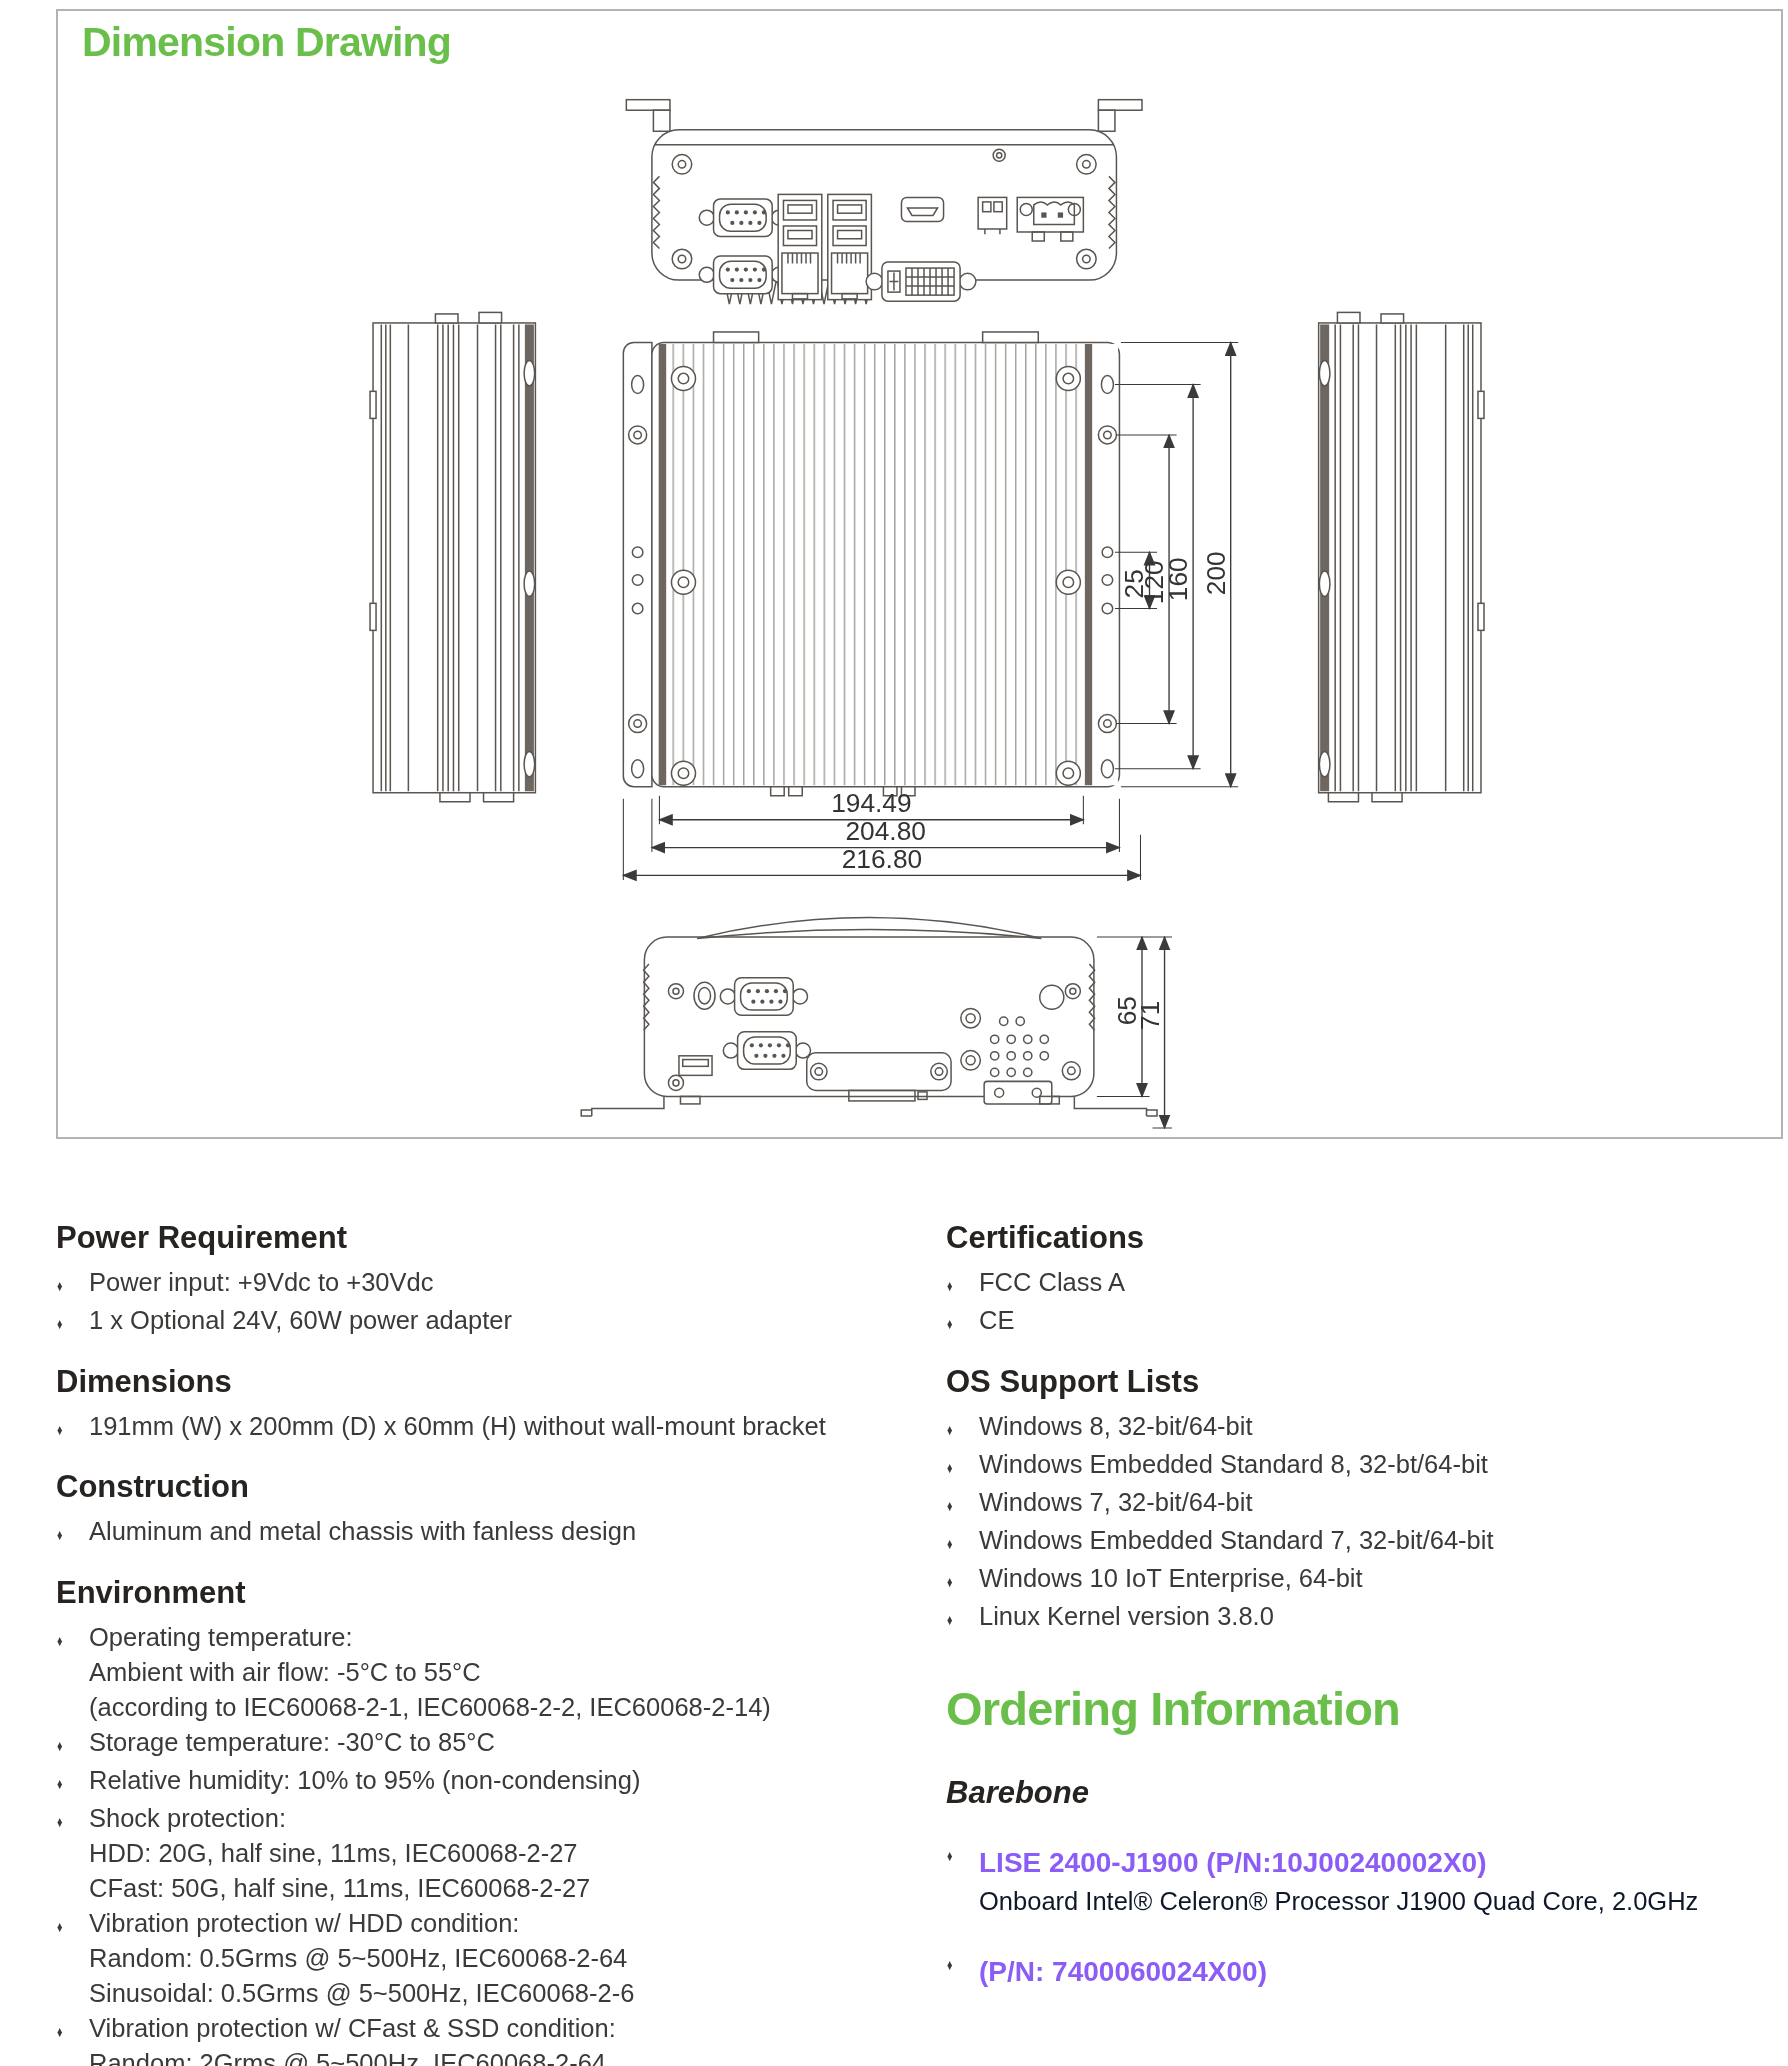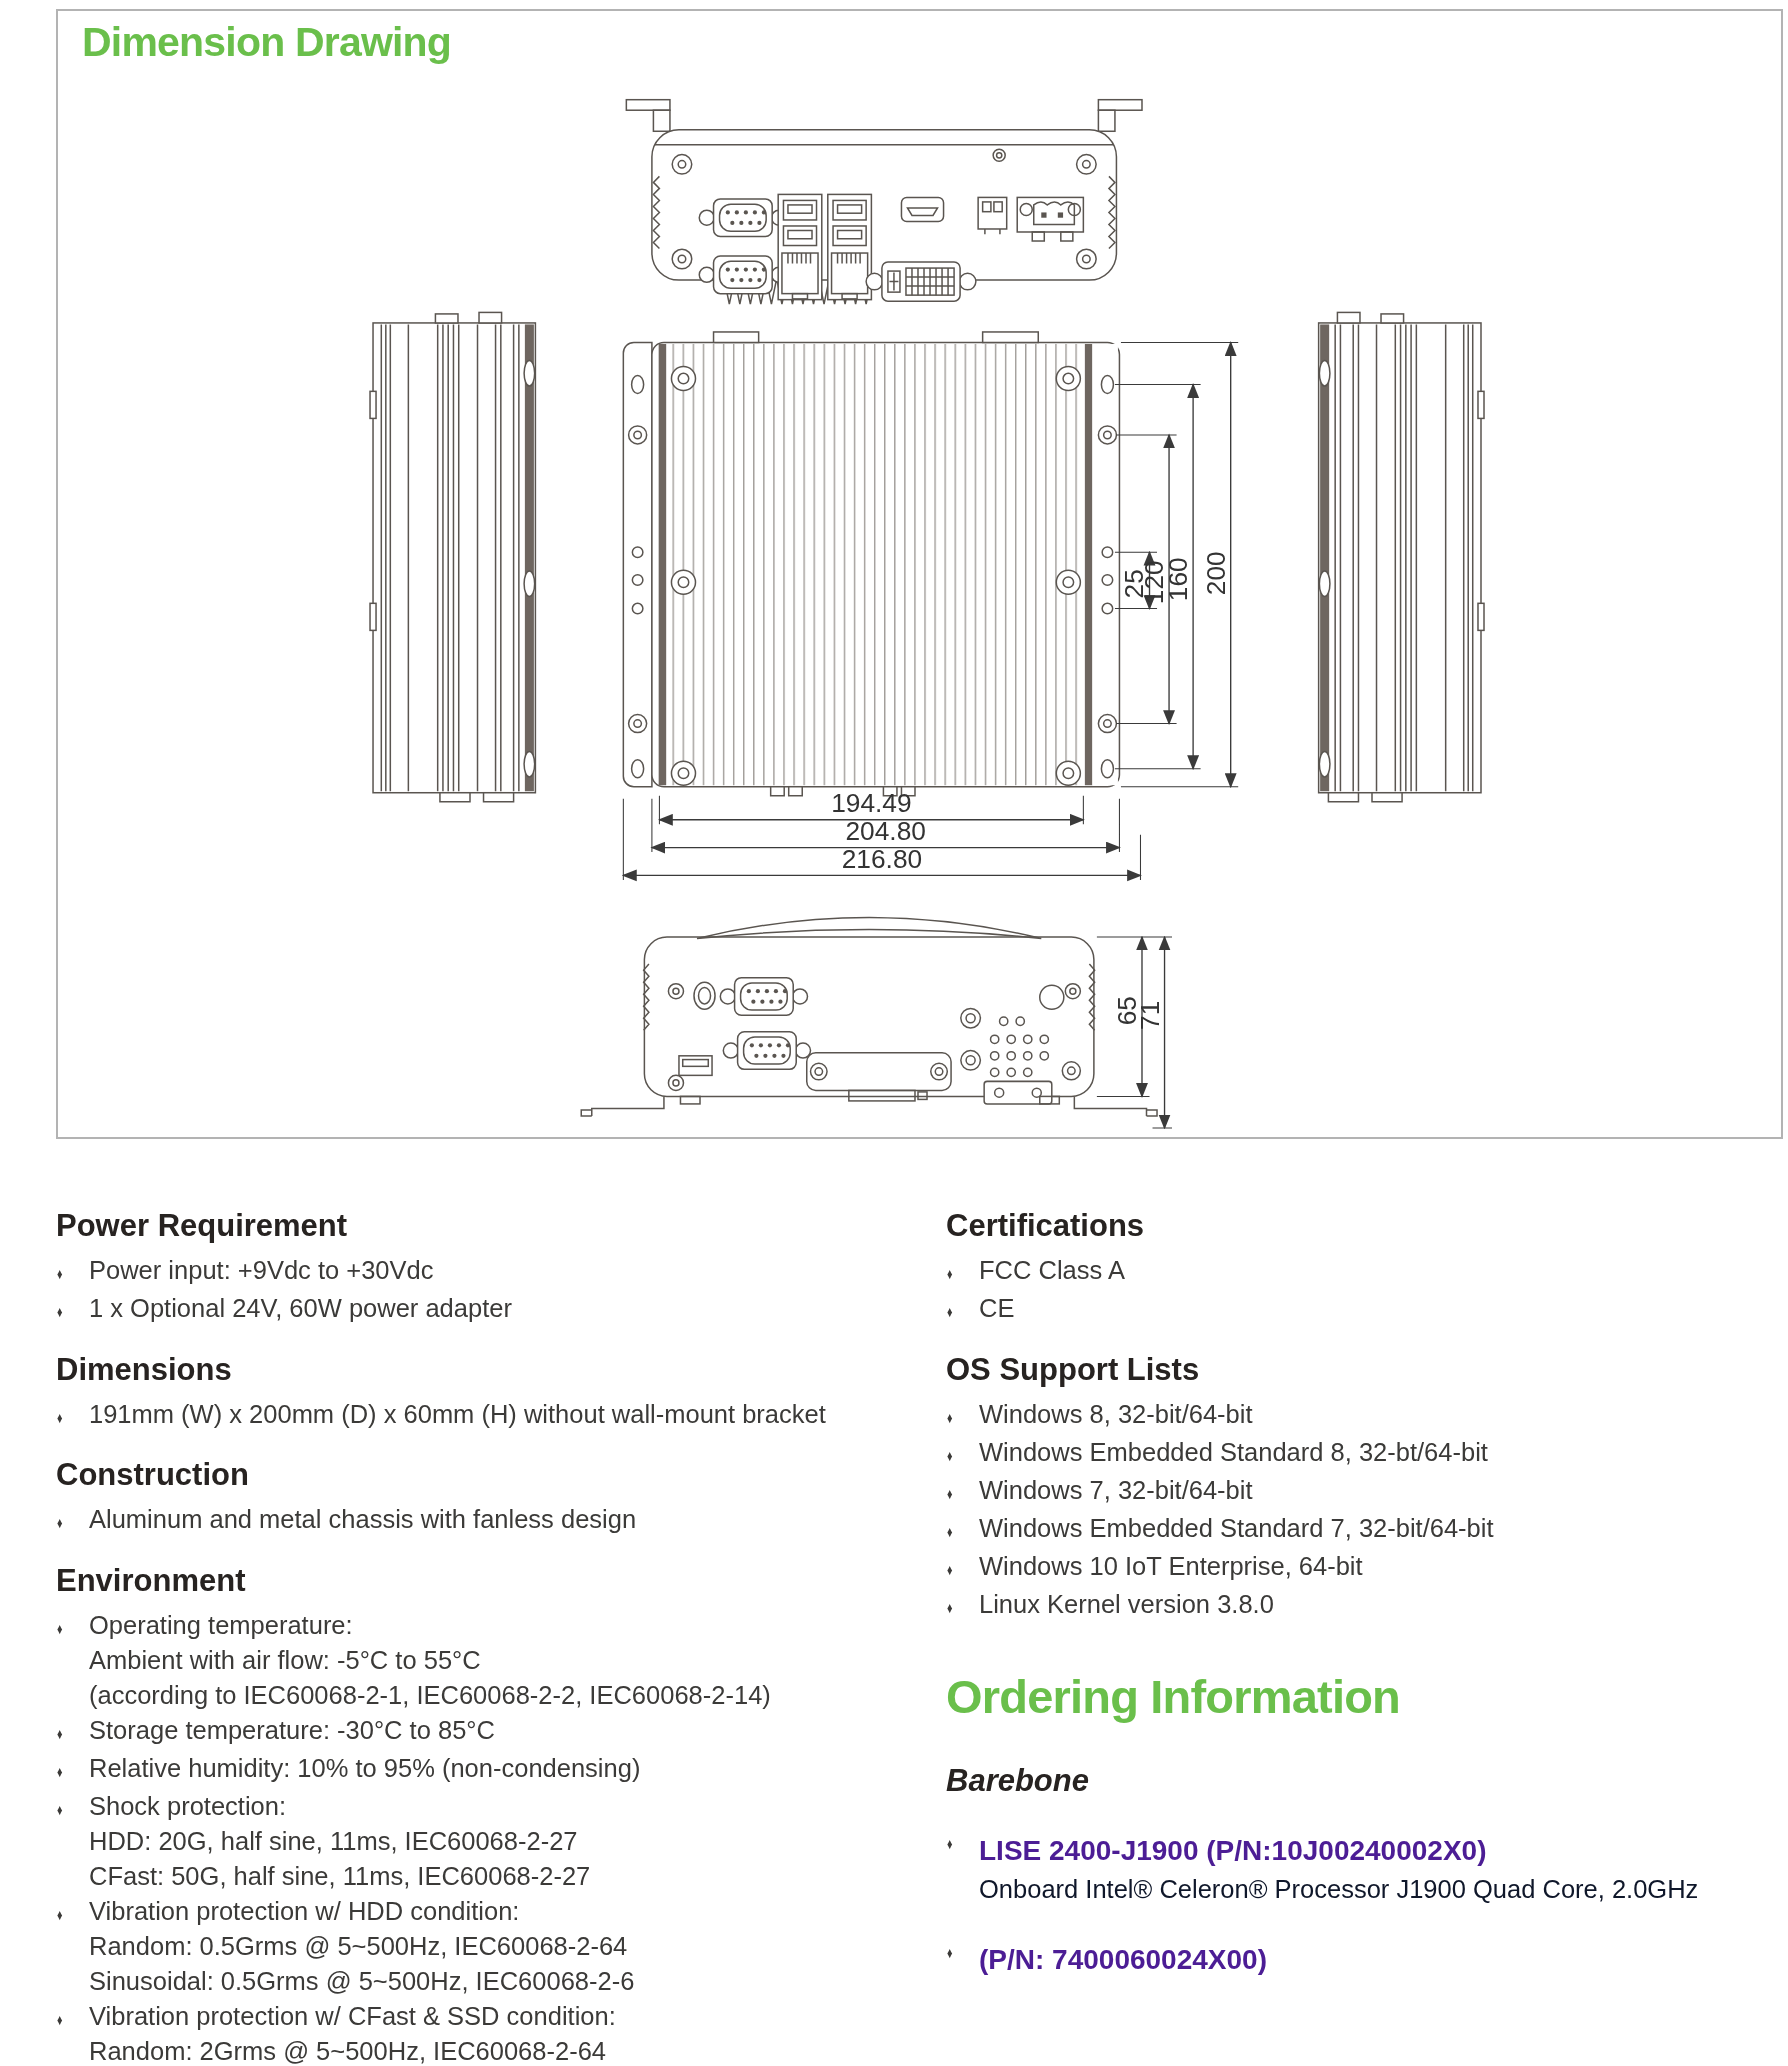--- a/index.html
+++ b/index.html
@@ -19,33 +19,33 @@
   .dk{fill:#6e6660;stroke:none;}
   .dim{stroke:#3a3a3a;stroke-width:1.8;fill:none;}
   .ext{stroke:#3a3a3a;stroke-width:1.4;fill:none;}
   .dimtxt{font-family:"Liberation Sans",sans-serif;font-size:35px;fill:#333;}
 
   
   .spec-col{position:absolute;top:1208px;}
   .col-left{left:56px;width:864px;}
   .col-right{left:946px;width:826px;}
   .spec-heading{font-size:31px;font-weight:700;color:#272321;margin:22.5px 0 9px 0;}
-  .spec-col .spec-section:first-child .spec-heading{margin-top:0;}
+  .spec-col .spec-section:first-child .spec-heading{margin-top:12px;}
   .bullet{display:flex;align-items:flex-start;font-size:25.5px;line-height:35px;color:#3b3a38;}
   .b-marker{flex:none;width:33px;}
   .b-marker::before{content:"\2666";display:inline-block;font-size:15px;
                     transform:scaleX(.72);color:#3b3a38;}
   .b-lines{flex:1;}
 
   
   .ord-title{font-size:47px;font-weight:700;letter-spacing:-0.8px;color:#6abf4b;margin:44px 0 0 0;}
   .ord-sub{font-size:31px;font-weight:700;color:#272321;margin:39px 0 0 0;font-style:italic;}
   .ord-item{display:flex;align-items:flex-start;margin-top:32px;}
   .ord-item .b-marker{padding-top:4.5px;}
-  .ord-bold{font-size:28px;font-weight:700;line-height:39px;color:#4c1d95;}
+  .ord-bold{font-size:28px;font-weight:700;line-height:39px;color:#8b5cf6;}
   .ord-detail{font-size:25.5px;line-height:38px;color:#0f172a;}
 </style>
 </head>
 <body>
 
 <div class="page">
 
   <div class="panel">
     <div class="panel-title">Dimension Drawing</div>
 

